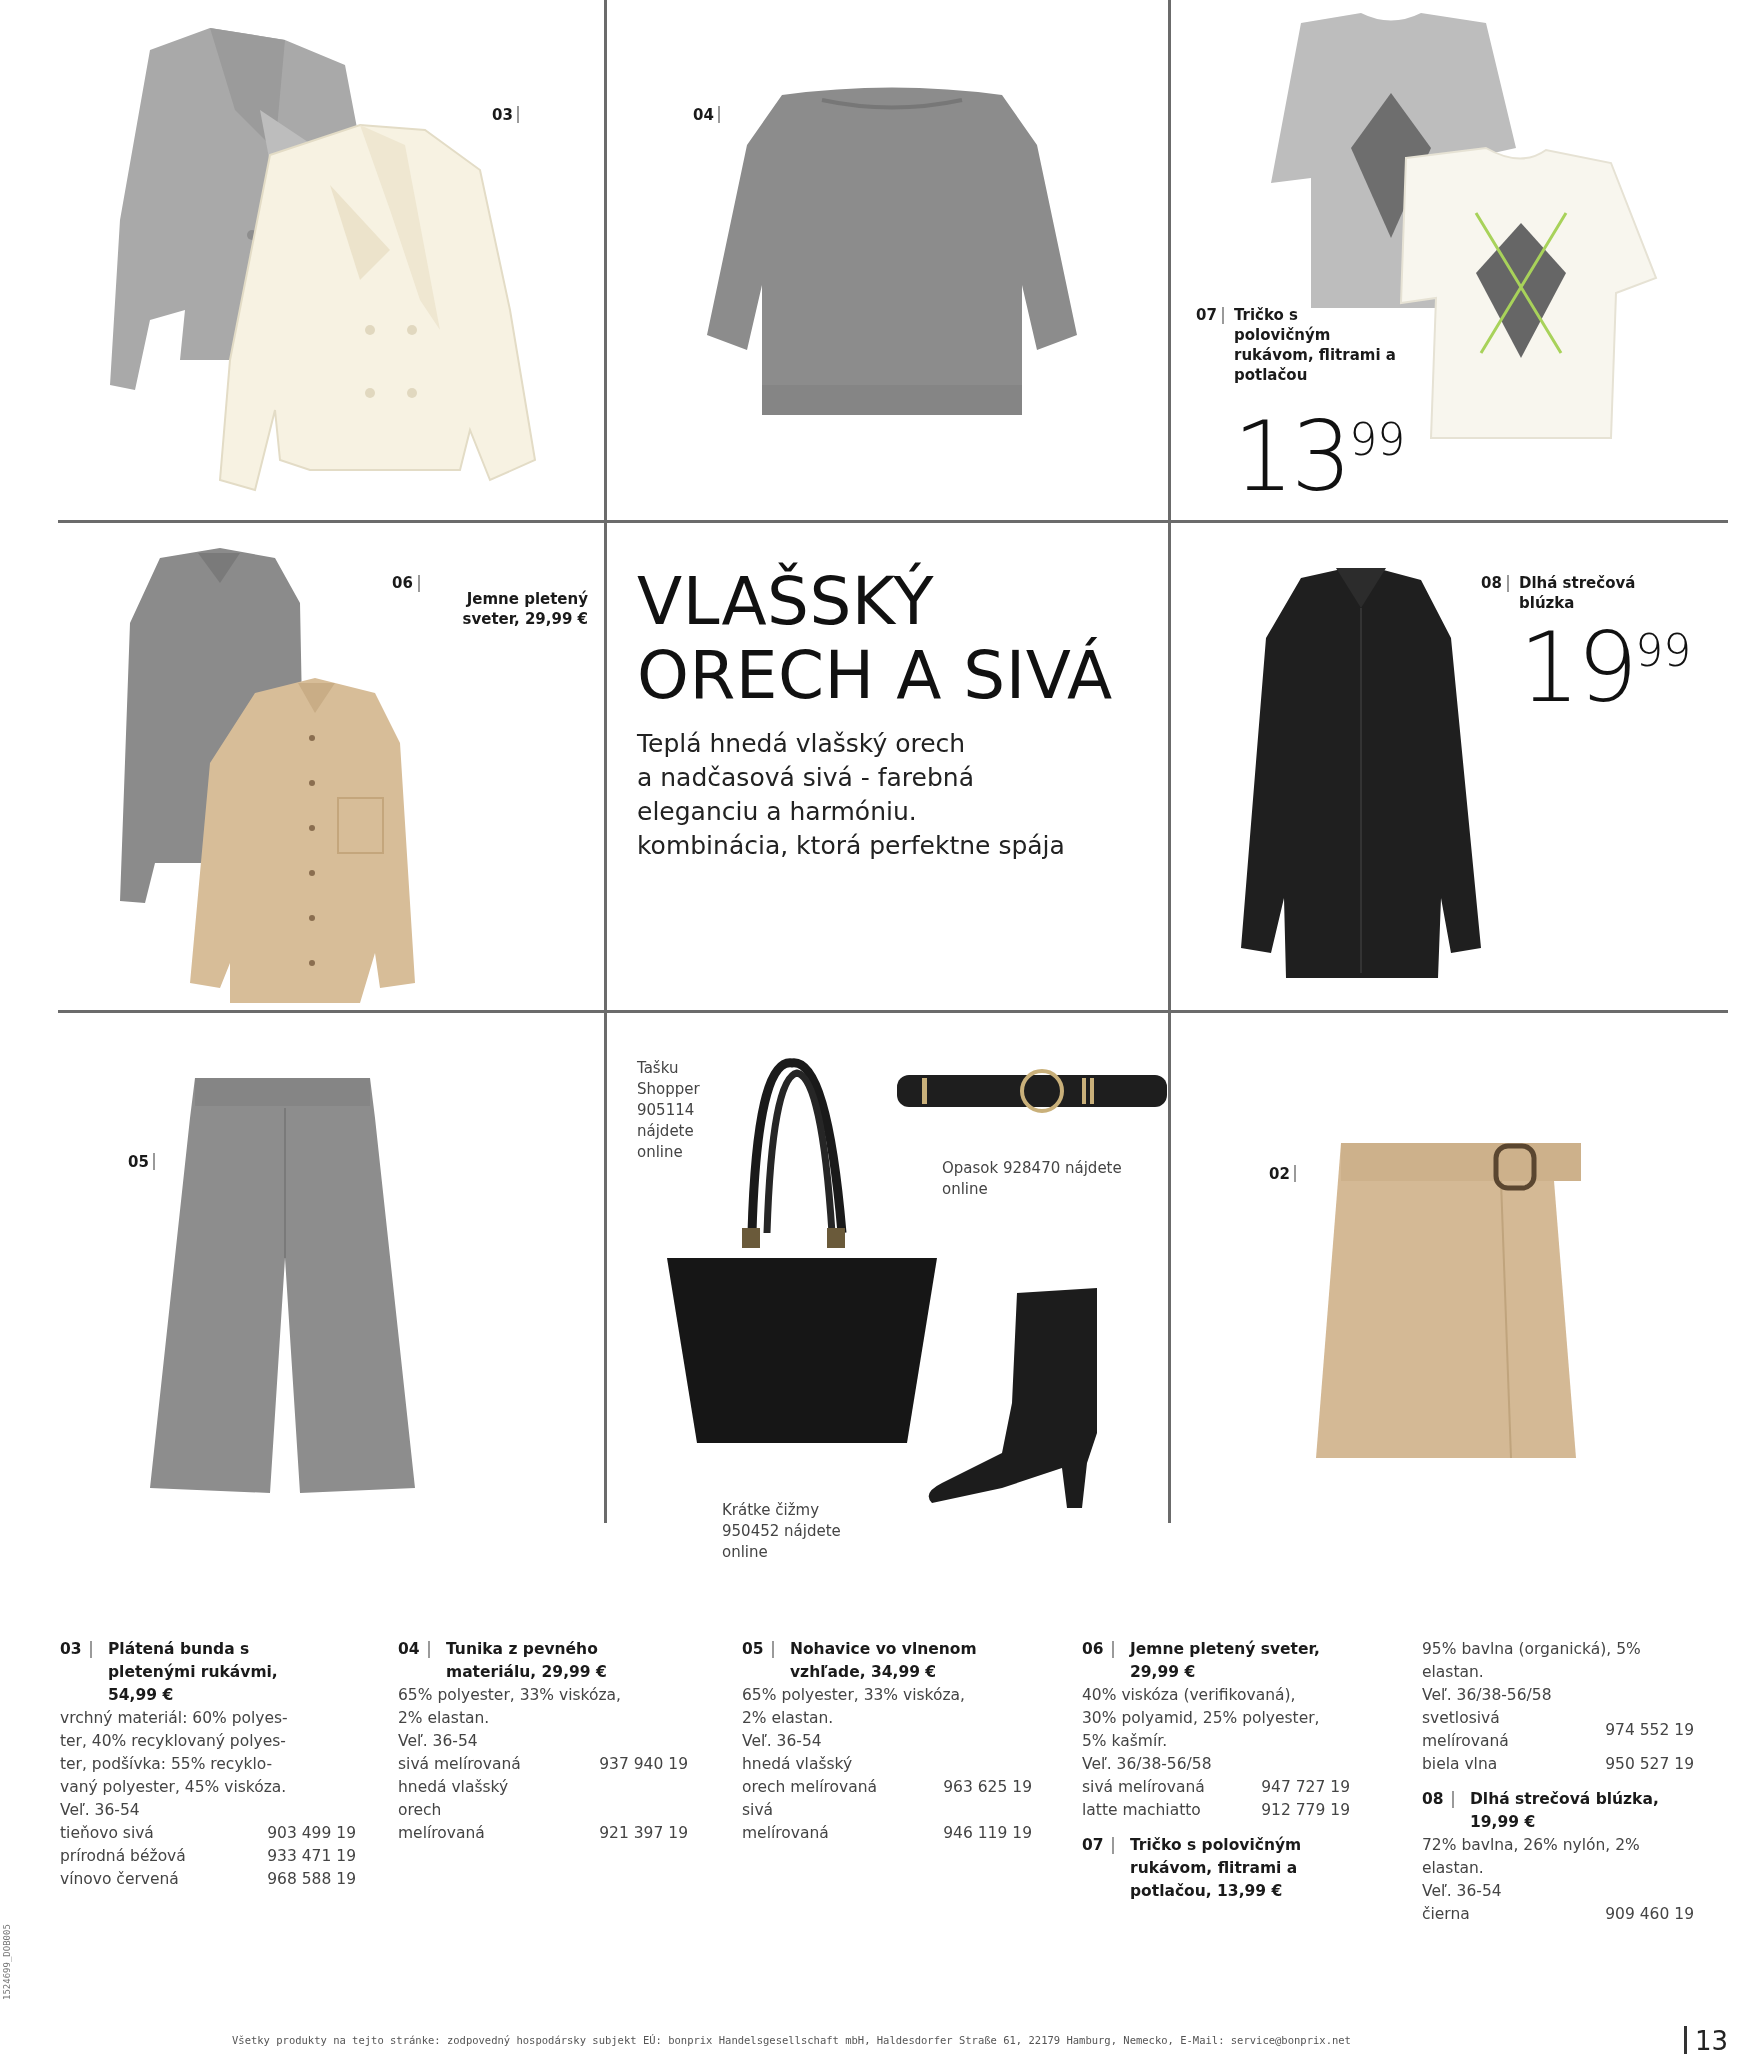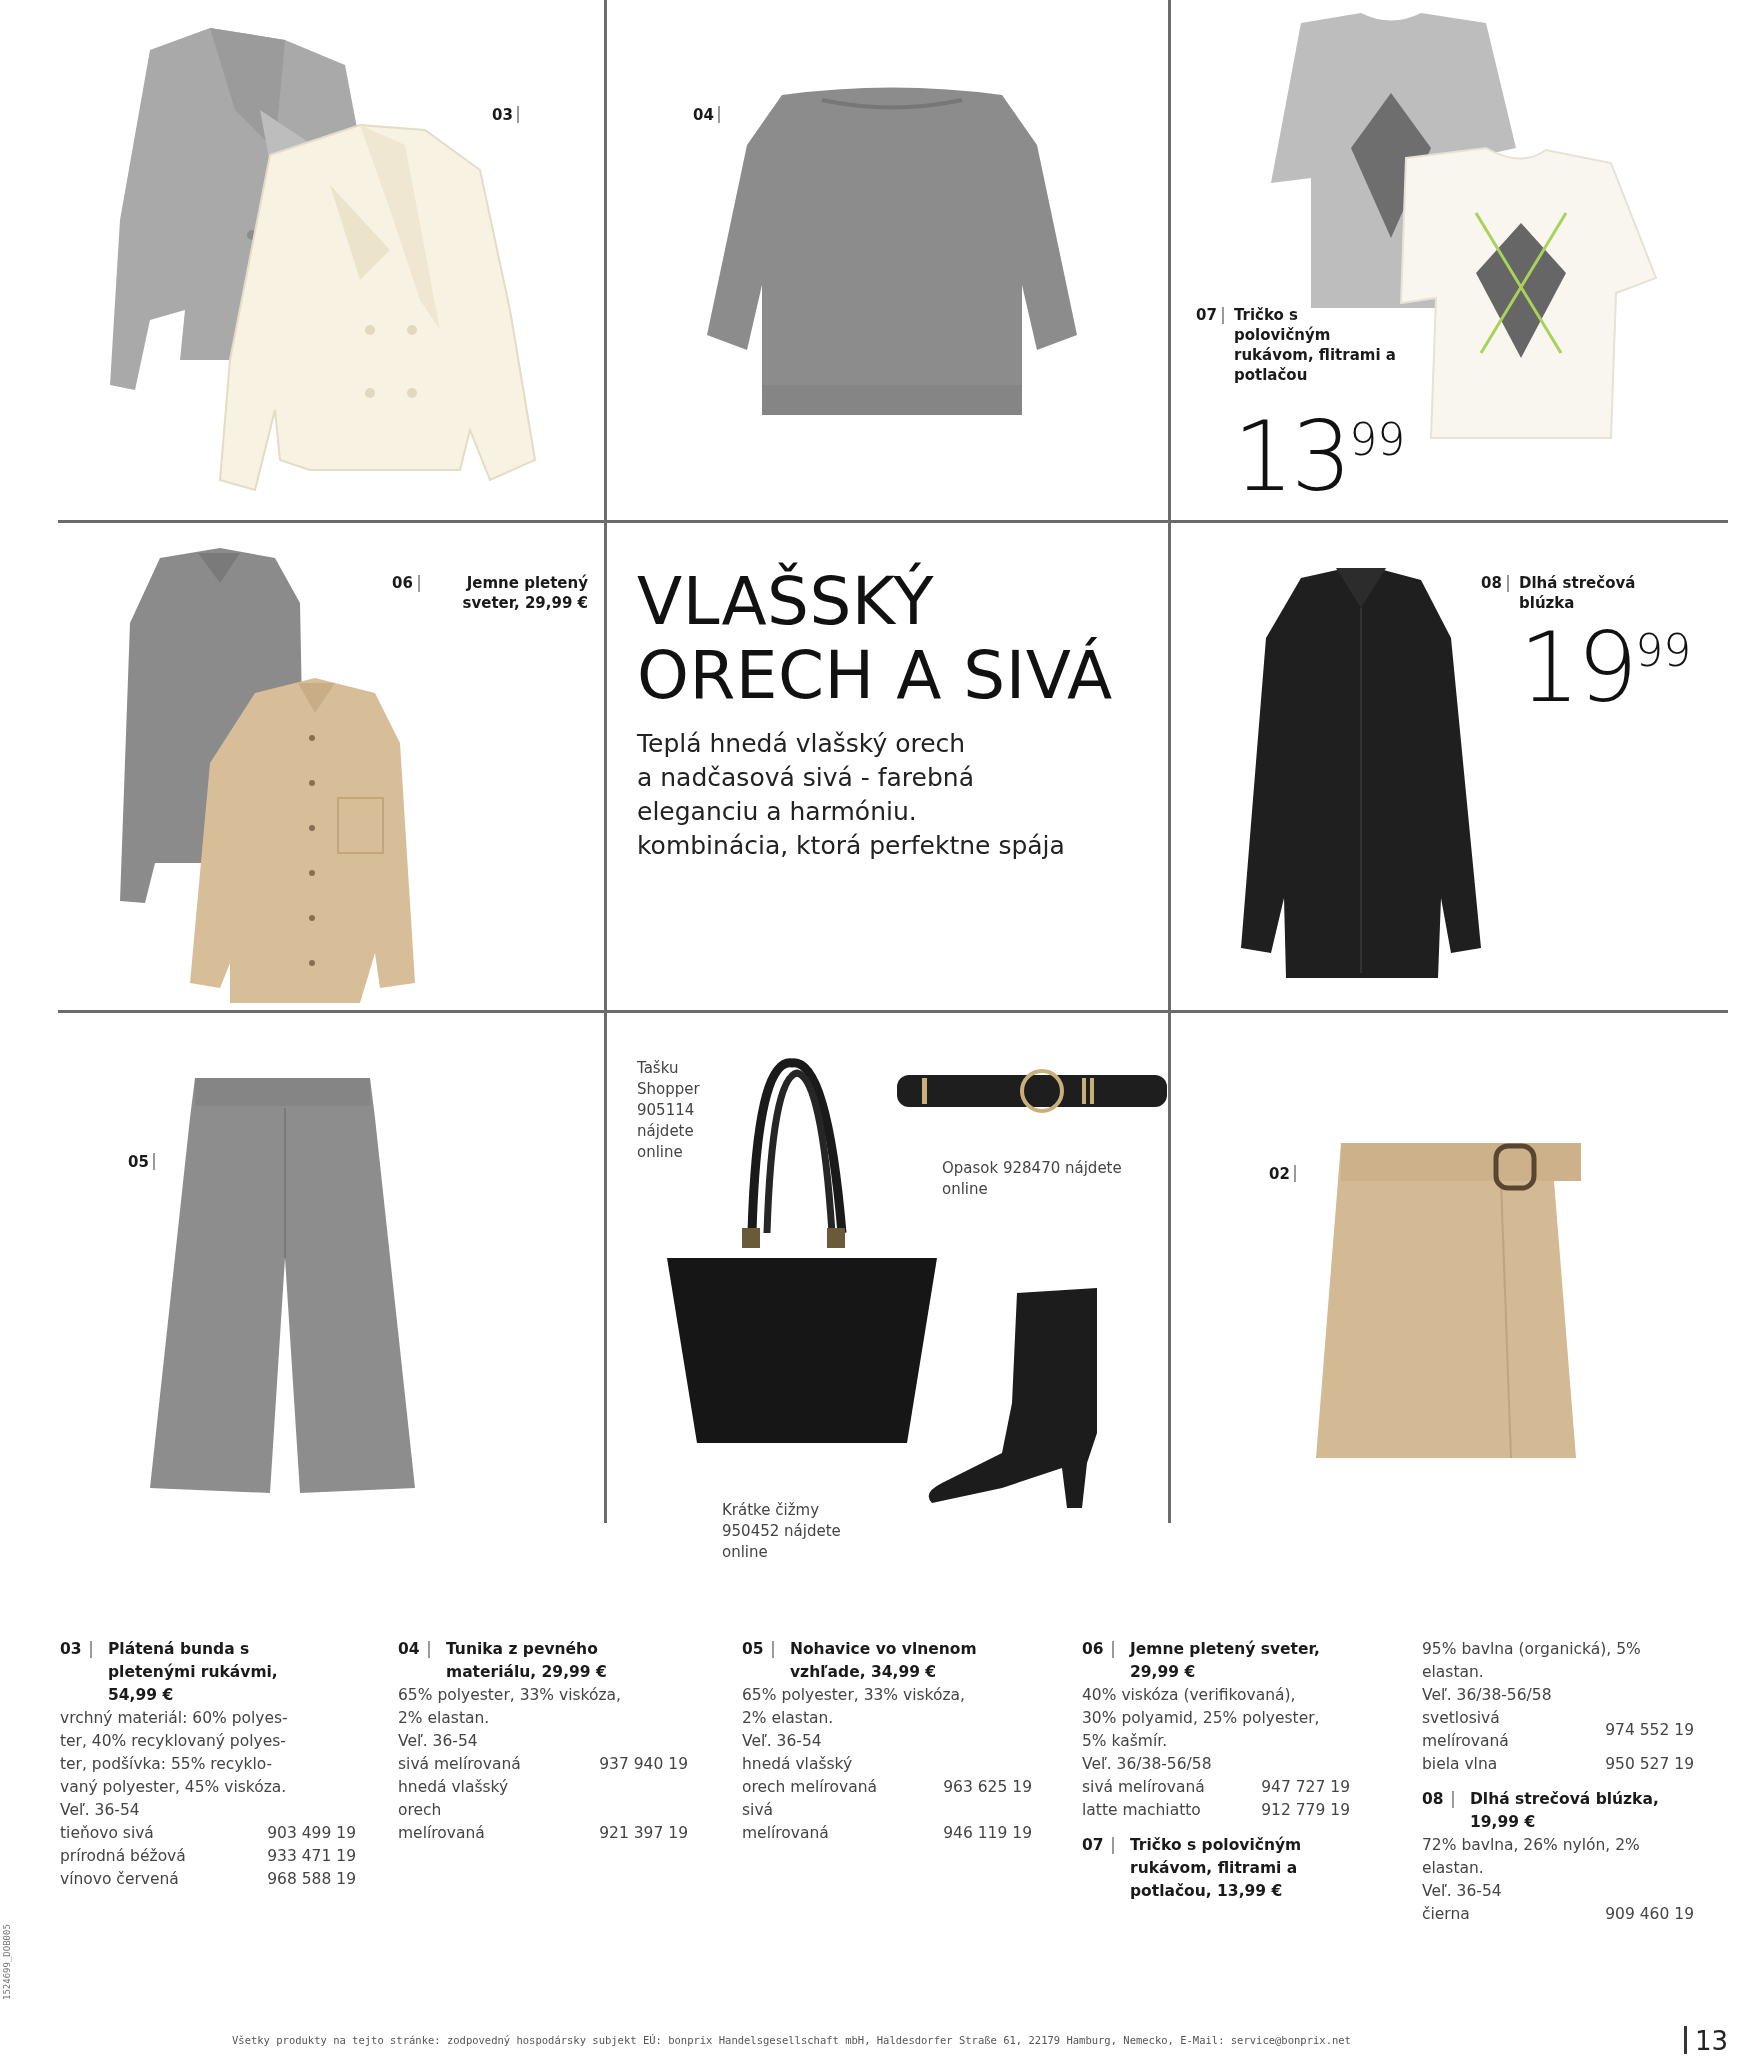--- a/index.html
+++ b/index.html
@@ -112,21 +112,21 @@
         <circle cx="232" cy="240" r="3"></circle>
         <circle cx="232" cy="285" r="3"></circle>
         <circle cx="232" cy="330" r="3"></circle>
         <circle cx="232" cy="375" r="3"></circle>
         <circle cx="232" cy="420" r="3"></circle>
       </g>
   </svg>
   <div class="tag abs" style="left:392px; top:50px; width:210px; height:44px; text-align:right;">
     <span class="num">06</span>
       <span class="bar" style="left:26px;"></span>
-    <div style="position:absolute; right:14px; top:0;">
+    <div style="position:absolute; right:14px; top:16px;">
       <div>Jemne pletený</div>
       <div>sveter, 29,99 €</div>
     </div>
   </div>
 </div>
 
 <div class="abs" style="left:637px; top:565px; width:520px;">
   <div class="headline">
     <div>VLAŠSKÝ</div>
     <div>ORECH A SIVÁ</div>

